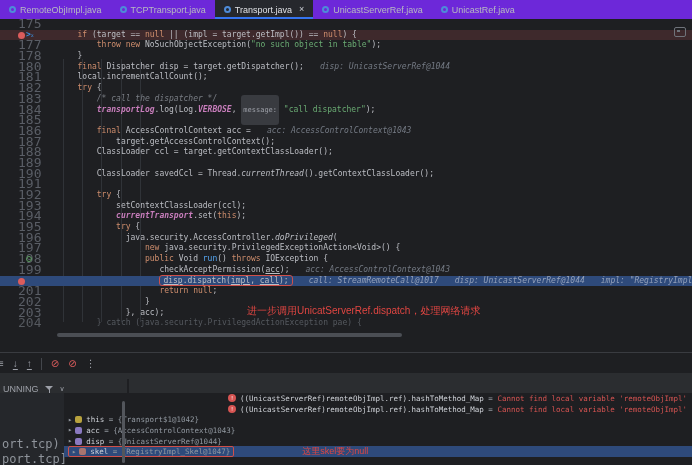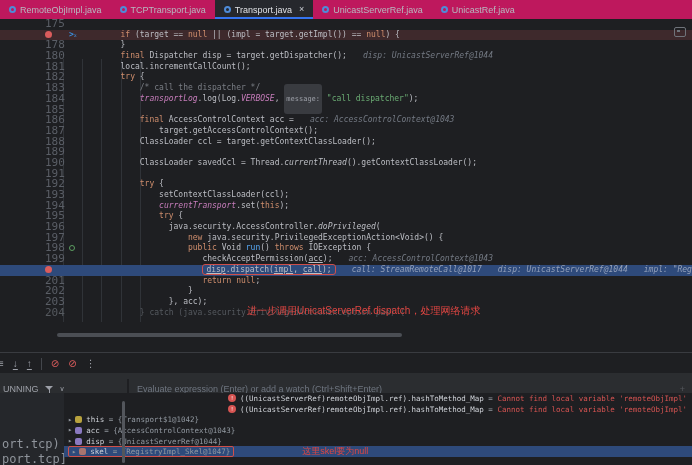--- a/index.html
+++ b/index.html
@@ -1,41 +1,41 @@
 <!DOCTYPE html>
 <html><head>
 <meta charset="utf-8">
 <style>
   html,body{margin:0;padding:0;background:#1e1f22;}
   .app{position:relative;width:692px;height:465px;overflow:hidden;background:#1e1f22;
        font-family:"Liberation Sans","DejaVu Sans",sans-serif;}
   
-  .tabbar{position:absolute;top:0;left:0;right:0;height:19px;background:#be185d;
+  .tabbar{position:absolute;top:0;left:0;right:0;height:19px;background:#6d28d9;
           display:flex;align-items:stretch;border-bottom:7px solid #7dd3fc;}
   .tab{display:flex;align-items:center;gap:4px;padding:0 9px;font-size:9px;color:#b7bac0;cursor:default;}
   .tab.active{background:#26282d;color:#dfe1e5;box-shadow:inset 0 -2px 0 #3574f0;}
   .tabicon{width:7px;height:7px;border:2px solid #4e8bd8;border-radius:50%;box-sizing:border-box;flex:none;}
   .tabclose{margin-left:3px;color:#c8ccd2;font-size:9px;line-height:9px;}
   
   .editor{position:absolute;top:19px;left:0;right:0;height:333px;background:#1e1f22;overflow:hidden;}
   .guide{position:absolute;top:40px;bottom:30px;width:1px;background:#303338;}
   .crow{display:flex;height:10.7px;line-height:10.7px;white-space:pre;
         font-family:"DejaVu Sans Mono","Liberation Mono",monospace;font-size:8px;position:relative;}
   .crow.hl-bp{background:#3e292c;}
   .crow.hl-exec{background:#2e4a7b;}
   .crow.dim span{color:#55595f !important;}
-  .ln{flex:none;width:26px;box-sizing:border-box;padding-left:2px;color:#5a5e66;font-size:11px;margin-left:43px;}
+  .ln{flex:none;width:26px;box-sizing:border-box;padding-left:18px;color:#5a5e66;font-size:13px;}
   .gut{flex:none;width:13px;position:relative;}
   .codetxt{flex:1;}
   .bpdot{display:inline-block;width:7px;height:7px;border-radius:50%;background:#db5c5c;margin-top:1.5px;}
   .mk-exec{color:#3a90e0;font-weight:bold;font-size:8px;}
   .mk-sub{color:#3a90e0;font-size:5px;}
   .mk-ovr{display:inline-block;width:6px;height:6px;border:1px solid #5c9e61;border-radius:50%;margin-top:2px;box-sizing:border-box;}
-  .tk-k{color:#cf8e6d;} .tk-d{color:#bcbec4;} .tk-s{color:#6aab73;} .tk-c{color:#7a7e85;}
-  .tk-f{color:#c77dbb;font-style:italic;} .tk-i{color:#bcbec4;font-style:italic;}
+  .tk-k{color:#cf8e6d;} .tk-d{color:#bcbec4;} .tk-s{color:#6aab73;} .tk-c{color:#7a7e85;font-style:italic;}
+  .tk-f{color:#c77dbb;font-style:italic;font-weight:bold;} .tk-i{color:#bcbec4;font-style:italic;}
   .tk-fn{color:#56a8f5;} .tk-u{color:#bcbec4;text-decoration:underline;text-underline-offset:1px;}
   .tk-p{background:#393b40;color:#9da0a8;border-radius:3px;padding:11px 2px;font-size:7px;}
   .hint{color:#747a84;font-style:italic;margin-left:16px;}
   .hl-exec .hint{color:#93a0ba;}
   .redbox{border:1px solid #cf4f4a;border-radius:3px;padding:0 3px;}
   .hsb{position:absolute;left:57px;top:314px;width:345px;height:4px;background:#4b4e54;border-radius:2px;}
   .edann{position:absolute;left:247px;top:285px;color:#e04642;font-size:10px;white-space:nowrap;}
   .widgeticon{position:absolute;right:6px;top:8px;width:10px;height:8px;border:1px solid #6f737a;border-radius:2px;}
   .widgeticon:after{content:"";position:absolute;left:2px;top:2px;width:3px;height:2px;background:#6f737a;}
   
@@ -105,20 +105,21 @@
 
   <div class="editor">
     <div class="guide" style="left:63px"></div>
     <div class="guide" style="left:82px"></div>
     <div class="guide" style="left:101px"></div>
     <div class="guide" style="left:121px"></div>
     <div class="guide" style="left:140px"></div>
     <div>
         <div class="crow"><span class="ln">175</span><span class="gut"></span><span class="codetxt"></span></div>
         <div class="crow hl-bp"><span class="ln"><span class="bpdot"></span></span><span class="gut"><span class="mk-exec">&gt;</span><span class="mk-sub">x</span></span><span class="codetxt">        <span class="tk-k">if</span><span class="tk-d"> (target == </span><span class="tk-k">null</span><span class="tk-d"> || (impl = target.getImpl()) == </span><span class="tk-k">null</span><span class="tk-d">) {</span></span></div>
+        <div class="crow"><span class="ln">177</span><span class="gut"></span><span class="codetxt">            <span class="tk-k">throw</span><span class="tk-d"> </span><span class="tk-k">new</span><span class="tk-d"> NoSuchObjectException(</span><span class="tk-s">"no such object in table"</span><span class="tk-d">);</span></span></div>
         <div class="crow"><span class="ln">178</span><span class="gut"></span><span class="codetxt">        <span class="tk-d">}</span></span></div>
         <div class="crow"><span class="ln">180</span><span class="gut"></span><span class="codetxt">        <span class="tk-k">final</span><span class="tk-d"> Dispatcher disp = target.getDispatcher();</span><span class="hint">disp: UnicastServerRef@1044</span></span></div>
         <div class="crow"><span class="ln">181</span><span class="gut"></span><span class="codetxt">        <span class="tk-d">local.incrementCallCount();</span></span></div>
         <div class="crow"><span class="ln">182</span><span class="gut"></span><span class="codetxt">        <span class="tk-k">try</span><span class="tk-d"> {</span></span></div>
         <div class="crow"><span class="ln">183</span><span class="gut"></span><span class="codetxt">            <span class="tk-c">/* call the dispatcher */</span></span></div>
         <div class="crow"><span class="ln">184</span><span class="gut"></span><span class="codetxt">            <span class="tk-f">transportLog</span><span class="tk-d">.log(Log.</span><span class="tk-f">VERBOSE</span><span class="tk-d">, </span><span class="tk-p">message:</span><span class="tk-d"> </span><span class="tk-s">"call dispatcher"</span><span class="tk-d">);</span></span></div>
         <div class="crow"><span class="ln">185</span><span class="gut"></span><span class="codetxt"></span></div>
         <div class="crow"><span class="ln">186</span><span class="gut"></span><span class="codetxt">            <span class="tk-k">final</span><span class="tk-d"> AccessControlContext acc =</span><span class="hint">acc: AccessControlContext@1043</span></span></div>
         <div class="crow"><span class="ln">187</span><span class="gut"></span><span class="codetxt">                <span class="tk-d">target.getAccessControlContext();</span></span></div>
         <div class="crow"><span class="ln">188</span><span class="gut"></span><span class="codetxt">            <span class="tk-d">ClassLoader ccl = target.getContextClassLoader();</span></span></div>
@@ -154,24 +155,20 @@
       <span class="tbi">⋮</span>
     </div>
 
   <div class="dbg-header">
     <div class="threads-head">
       <span>UNNING</span>
       <span class="funnel"></span>
       <span class="chev">∨</span>
     </div>
     <div class="hdiv"></div>
-    <div class="eval">
-      <span>Evaluate expression (Enter) or add a watch (Ctrl+Shift+Enter)</span>
-      <span class="evalplus">+</span>
-    </div>
   </div>
 
   <div class="dbg-main">
     <div class="threads-list">
         <div class="titem" style="top: 44px;">ort.tcp)</div>
         <div class="titem" style="top: 59px;">port.tcp]</div>
       </div>
     <div class="tree">
         <div class="trow werr"><span class="erricon">!</span><span class="vname">((UnicastServerRef)remoteObjImpl.ref).hashToMethod_Map</span><span class="veq"> = </span><span class="verr">Cannot find local variable 'remoteObjImpl'</span></div>
         <div class="trow werr"><span class="erricon">!</span><span class="vname">((UnicastServerRef)remoteObjImpl.ref).hashToMethod_Map</span><span class="veq"> = </span><span class="verr">Cannot find local variable 'remoteObjImpl'</span></div>

